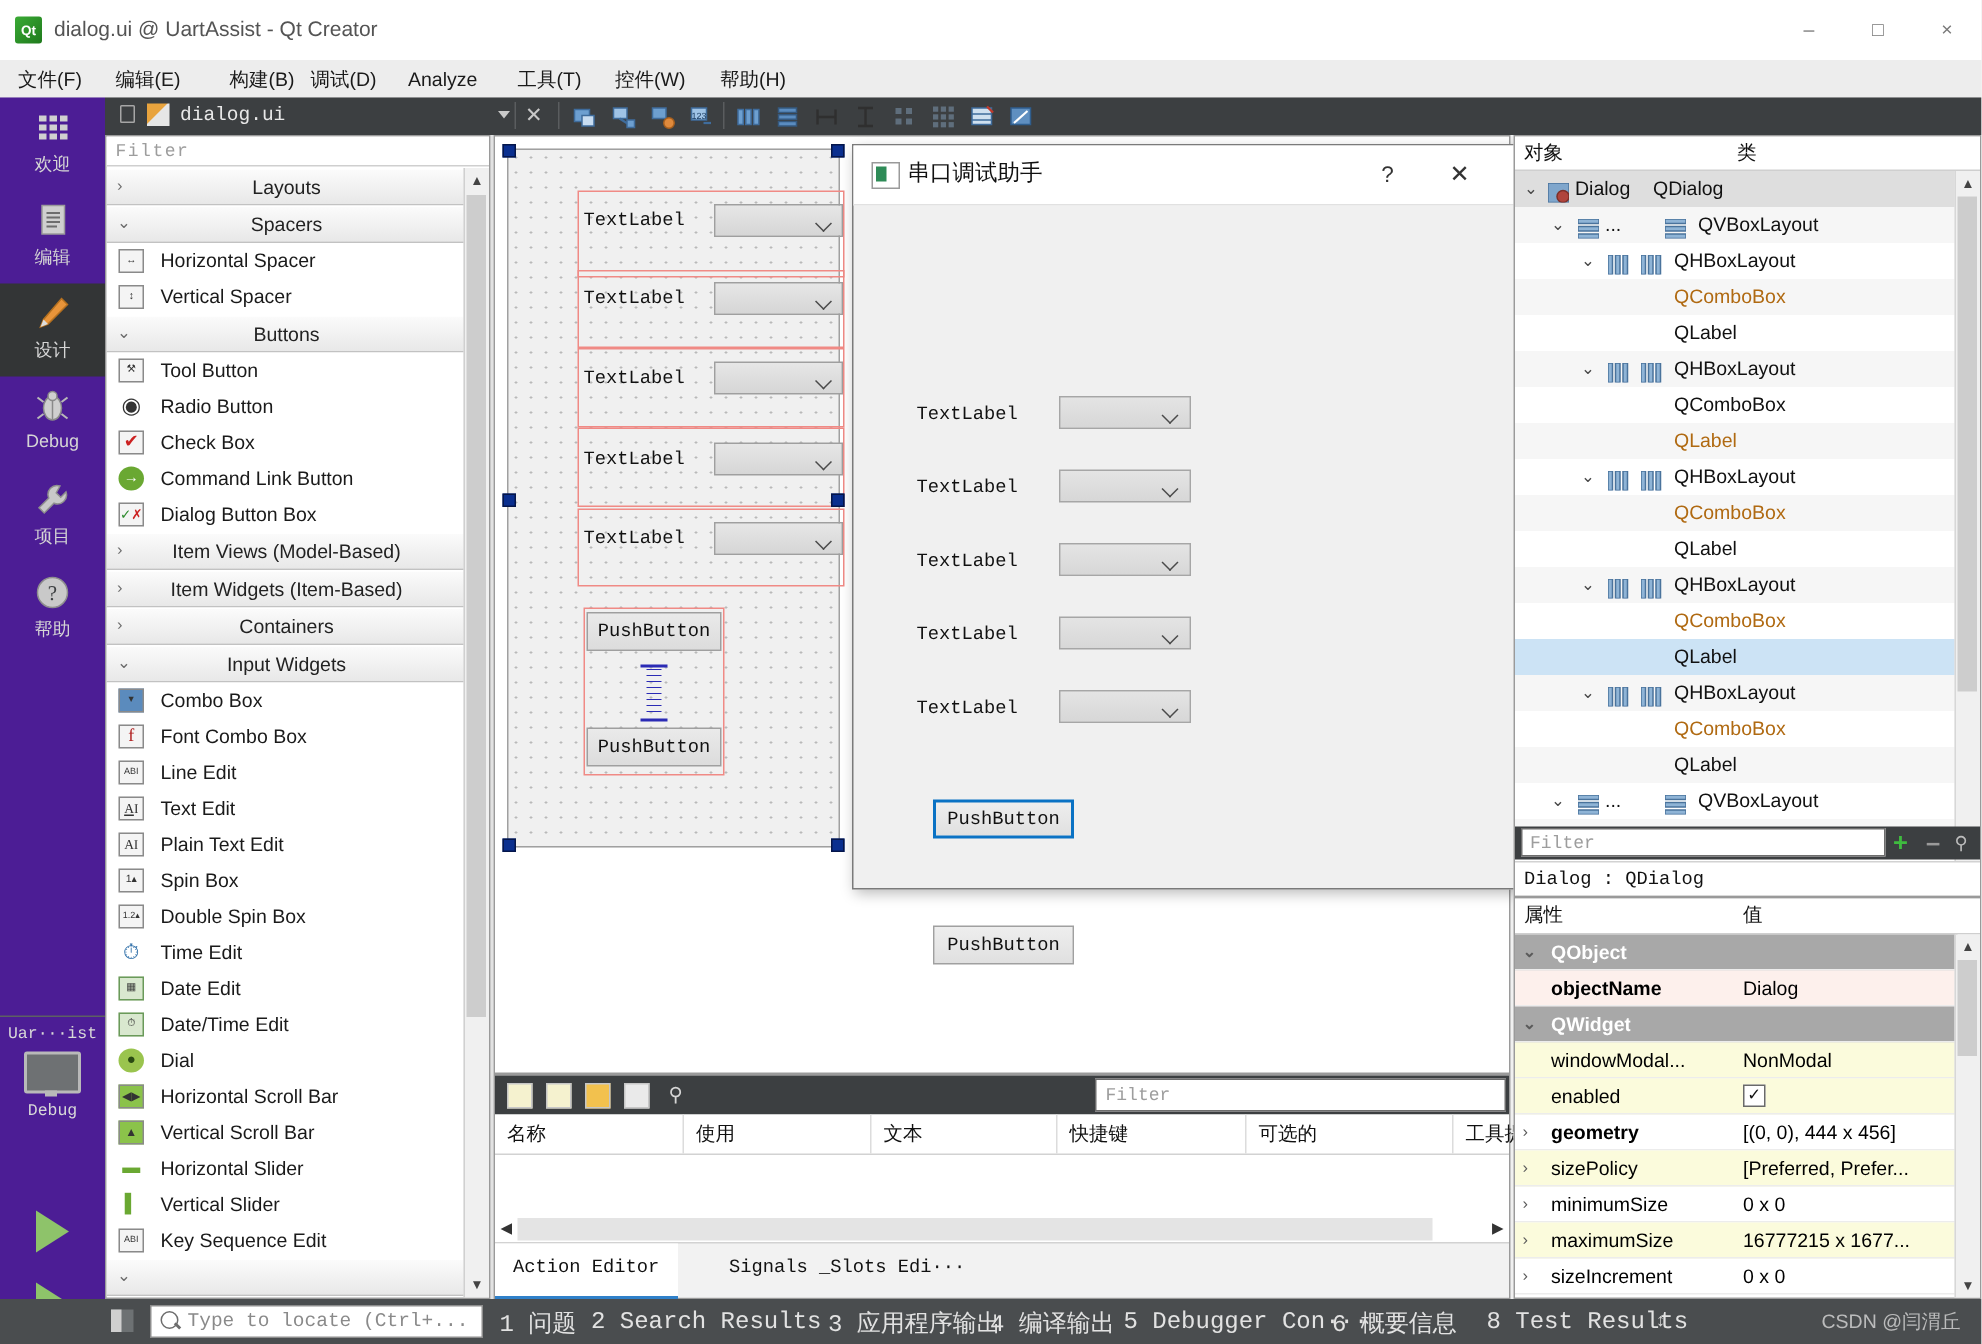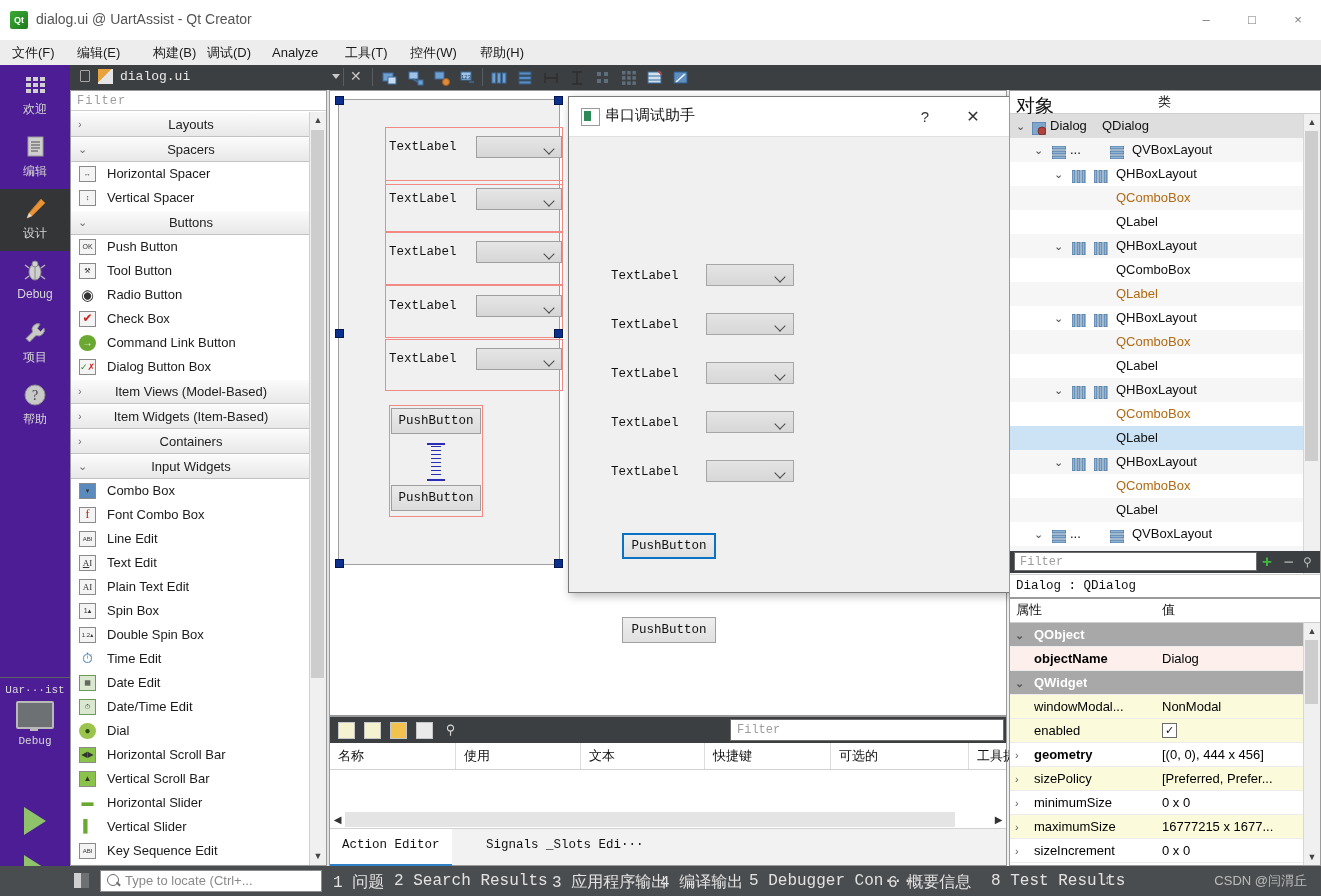--- a/index.html
+++ b/index.html
@@ -95,21 +95,21 @@
   .ae-hscroll .tr{position:absolute;left:15px;top:0;width:610px;height:15px;background:#e4e4e4;}
   .ae-hscroll .lt,.ae-hscroll .rt{position:absolute;top:0;width:15px;height:15px;line-height:15px;text-align:center;font-size:10px;color:#333;}
   .ae-hscroll .lt{left:0;}.ae-hscroll .rt{right:0;}
   .ae-tabs{position:absolute;left:0;bottom:0;width:676px;height:36px;background:#f2f2f2;border-top:1px solid #d2d2d2;}
   .ae-tab{position:absolute;top:0;height:35px;line-height:33px;padding:0 12px;font-family:"Liberation Mono",monospace;font-size:12.5px;color:#111;}
   .ae-tab.sel{background:#fff;border-bottom:2px solid #2f80c9;}
 
   
   .objpanel{position:absolute;left:1009px;top:90px;width:312px;height:508px;background:#fff;border:1px solid #9a9a9a;box-sizing:border-box;overflow:hidden;}
   .oi-head{position:absolute;left:0;top:0;width:310px;height:22px;background:#fff;border-bottom:1px solid #cfcfcf;}
-  .oi-h1{position:absolute;left:6px;top:2px;font-size:19px;color:#111;}
+  .oi-h1{position:absolute;left:6px;top:2px;font-size:13px;color:#111;}
   .oi-h2{position:absolute;left:148px;top:2px;font-size:13px;color:#111;}
   .oi-rows{position:absolute;left:0;top:23px;width:295px;}
   .oi-row{position:relative;height:24px;line-height:24px;font-size:13px;white-space:nowrap;}
   .oi-row.alt{background:#f6f6f6;}
   .oi-row.sel-grey{background:#dedede;}
   .oi-row.sel-blue{background:#cce3f5;}
   .oi-row .chev{position:absolute;font-size:11px;color:#4a4a4a;}
   .oi-row .ico{position:absolute;top:5px;width:14px;height:13px;}
   .oi-row .nm{position:absolute;font-size:13px;color:#111;}
   .oi-row .cls{position:absolute;left:148px;font-size:13px;color:#111;}
@@ -156,21 +156,21 @@
   .edbar .caret{position:absolute;left:262px;top:9px;width:0;height:0;border-left:4px solid transparent;border-right:4px solid transparent;border-top:5px solid #c9c9c9;}
   .edbar .xb{position:absolute;left:280px;top:3px;font-size:14px;color:#c9c9c9;}
   .edbar .sep{position:absolute;top:3px;width:1px;height:18px;background:#5a5d5f;}
   .tbi{position:absolute;top:5px;width:16px;height:16px;}
 
   
   .statusbar{position:absolute;left:0;top:866px;width:1321px;height:30px;background:#4a4d4f;}
   .locate{position:absolute;left:100px;top:4px;width:222px;height:22px;background:#fff;border:1px solid #8d8d8d;box-sizing:border-box;}
   .locate .mg{position:absolute;left:6px;top:3px;width:10px;height:10px;border:1.6px solid #6d6d6d;border-radius:50%;}
   .locate .mg:after{content:"";position:absolute;left:8px;top:8px;width:5px;height:1.6px;background:#6d6d6d;transform:rotate(45deg);}
-  .locate span{position:absolute;left:24px;top:2px;font-size:13px;color:#8a8a8a;white-space:nowrap;}
+  .locate span{position:absolute;left:24px;top:2px;font-size:13px;color:#8a8a8a;white-space:nowrap;font-family:Liberation Mono, monospace;}
   .locate-toggle{position:absolute;left:74px;top:7px;width:15px;height:15px;background:#6d7173;}
   .locate-toggle:after{content:"";position:absolute;left:0;top:0;width:7px;height:15px;background:#cfcfcf;}
   .sb-item{position:absolute;top:6px;font-family:"Liberation Mono",monospace;font-size:16px;color:#e2e2e2;white-space:nowrap;}
   .sb-updown{position:absolute;top:7px;font-size:12px;color:#d5d5d5;}
   .watermark{position:absolute;right:14px;top:6px;font-size:13px;color:#cfcfcf;opacity:.85;white-space:nowrap;}
 
   .vsplit{position:absolute;left:327px;top:90px;width:2px;height:776px;background:#e2e2e2;}
 </style>
 </head>
 <body>
@@ -429,24 +429,20 @@
       <div class="wb-item">
         <span class="ic">↕</span>
         <span>Vertical Spacer</span>
       </div>
 
       <div class="wb-cat">
         <span class="arr">⌄</span>
         <span>Buttons</span>
       </div>
       <div class="wb-item">
-        <span class="ic">OK</span>
-        <span>Push Button</span>
-      </div>
-      <div class="wb-item">
         <span class="ic">⚒</span>
         <span>Tool Button</span>
       </div>
       <div class="wb-item">
         <span class="ic" style="border:none;background:none;font-size:15px;line-height:16px;">◉</span>
         <span>Radio Button</span>
       </div>
       <div class="wb-item">
         <span class="ic" style="color:#cc2222;font-size:12px;line-height:13px;">✔</span>
         <span>Check Box</span>

